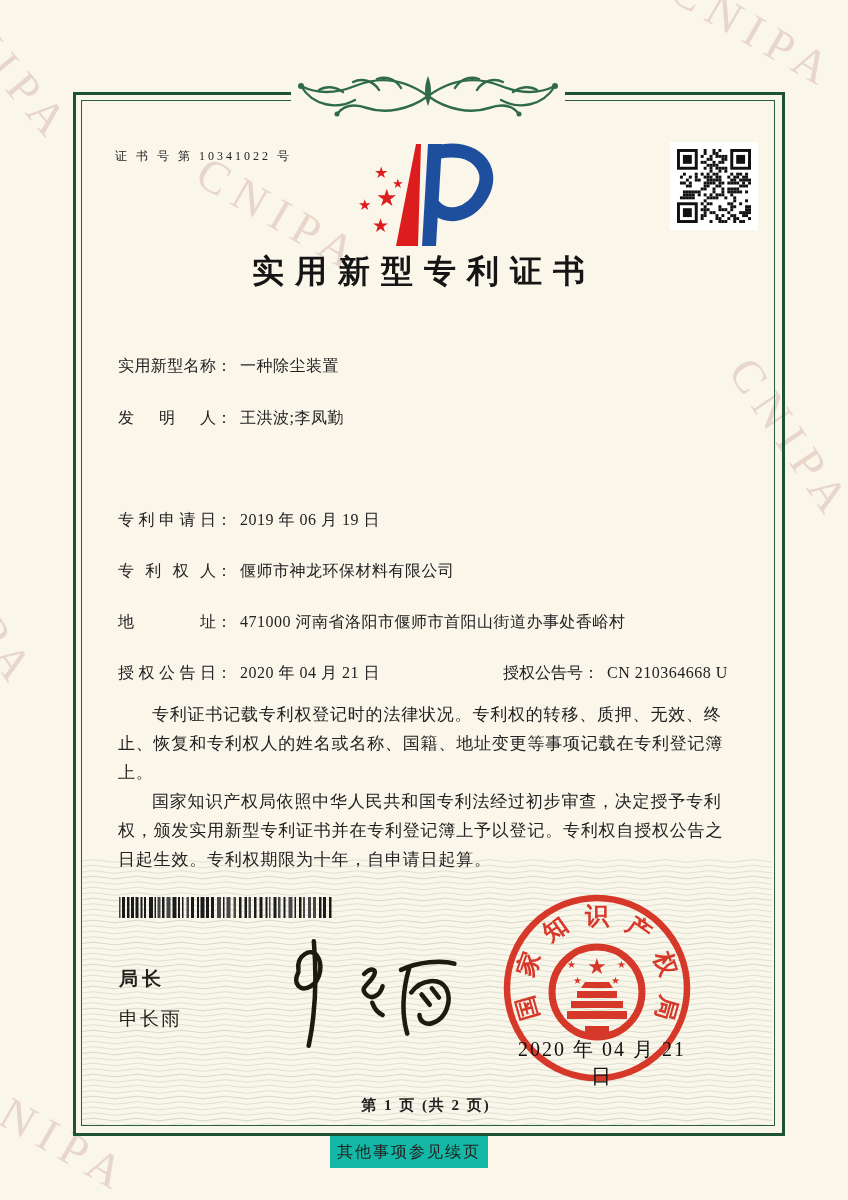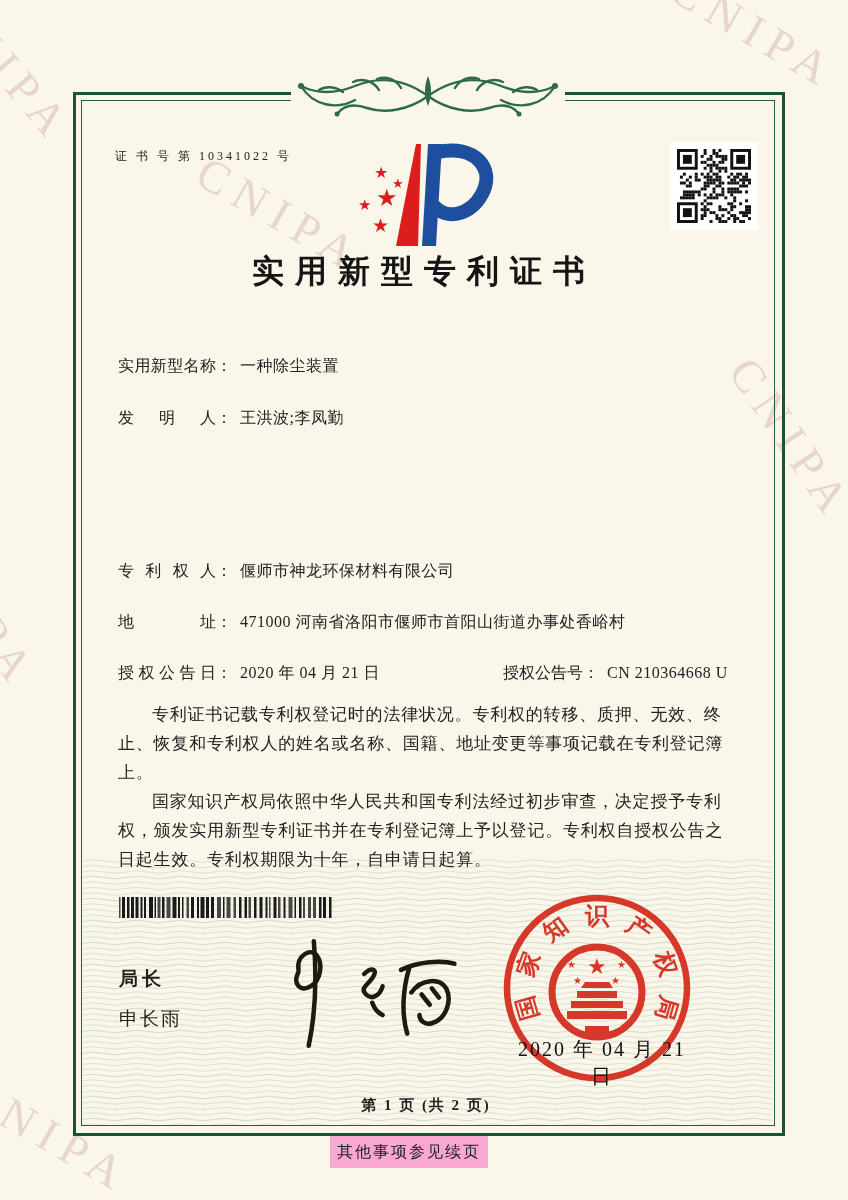--- a/index.html
+++ b/index.html
@@ -34,21 +34,21 @@
   #body-text p{margin:0;text-indent:2em;letter-spacing:0.8px;}
   
   #director-title{left:119px;top:966px;font-size:19px;font-weight:bold;
                   font-family:"Liberation Sans",sans-serif;color:#23231d;letter-spacing:4px;}
   #director-name{left:119px;top:1006px;font-size:19px;font-weight:normal;
                  font-family:"Liberation Sans",sans-serif;color:#23231d;letter-spacing:2px;}
   #seal-date{left:515px;top:1036px;width:174px;text-align:center;font-size:20px;
              color:#101010;letter-spacing:2px;z-index:6;}
   #page-num{left:73px;top:1096px;width:706px;text-align:center;font-size:15px;
             letter-spacing:2px;color:#222;z-index:5;font-weight:bold;}
-  #cont-note{left:330px;top:1136px;width:158px;height:32px;background:#f9a8d4;
+  #cont-note{left:330px;top:1136px;width:158px;height:32px;background:#14b8a6;
              text-align:center;line-height:32px;font-size:16px;letter-spacing:2px;color:#222;}
   svg{display:block;}
 </style>
 </head>
 <body>
 
 <div id="page">
 
   <div class="wm" style="left:-34px;top:-22px;transform:rotate(50deg);">CNIPA</div>
   <div class="wm" style="left:214px;top:146px;transform:rotate(30deg);">CNIPA</div>
@@ -364,20 +364,23 @@
   </div>
 
   <div id="title" class="abs">实用新型专利证书</div>
 
   <div class="frow" style="top:356px">
     <span class="flabel">实用新型名称</span><span class="fcolon">：</span><span class="fvalue">一种除尘装置</span>
   </div>
   <div class="frow" style="top:408px">
     <span class="flabel">发明人</span><span class="fcolon">：</span><span class="fvalue">王洪波;李凤勤</span>
   </div>
+  <div class="frow" style="top:510px">
+    <span class="flabel">专利申请日</span><span class="fcolon">：</span><span class="fvalue">2019 年 06 月 19 日</span>
+  </div>
   <div class="frow" style="top:561px">
     <span class="flabel">专利权人</span><span class="fcolon">：</span><span class="fvalue">偃师市神龙环保材料有限公司</span>
   </div>
   <div class="frow" style="top:612px">
     <span class="flabel">地址</span><span class="fcolon">：</span><span class="fvalue">471000 河南省洛阳市偃师市首阳山街道办事处香峪村</span>
   </div>
   <div class="frow" style="top:663px">
     <span class="flabel">授权公告日</span><span class="fcolon">：</span><span class="fvalue">2020 年 04 月 21 日</span>
     <span class="frow2">
       <span>授权公告号</span><span class="fcolon">：</span><span class="fvalue">CN 210364668 U</span>

